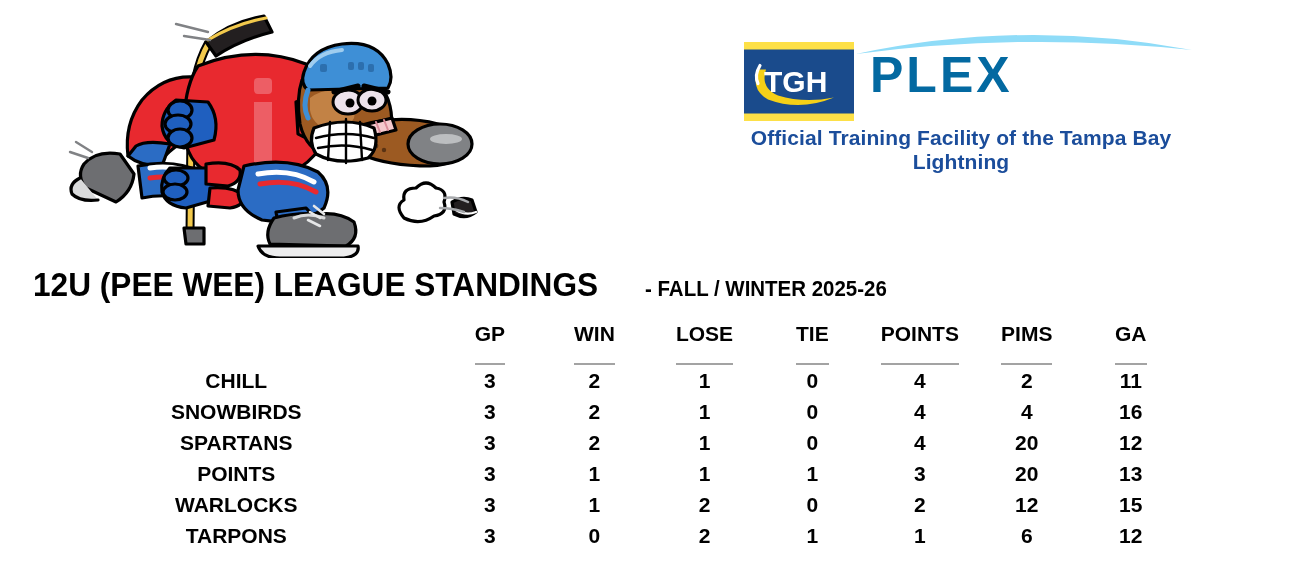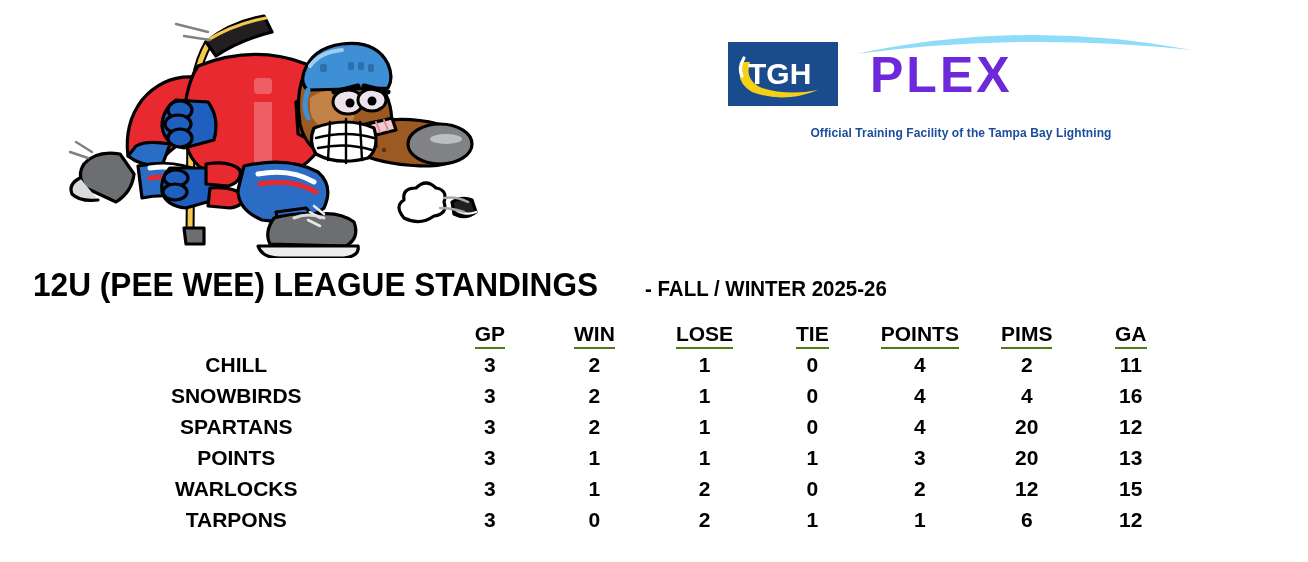--- a/index.html
+++ b/index.html
@@ -41,25 +41,25 @@
   .logo-arc {
     position: absolute;
     left: 128px;
     top: 2px;
     width: 340px;
     height: 28px;
   }
   .logo-arc svg { display:block; width:100%; height:100%; }
   .tgh-box {
     position: absolute;
-    left: 2px;
+    left: 18px;
     top: 16px;
     width: 110px;
-    height: 64px;
-    background: #f0abfc;
+    height: 79px;
+    background: #fde047;
     overflow: hidden;
   }
   .tgh-box svg { display:block; width:100%; height:100%; }
   .iceplex {
     position: absolute;
     left: 124px;
     top: 18px;
     height: 62px;
     display: flex;
     align-items: center;
@@ -69,33 +69,33 @@
     font-family: "Liberation Sans", sans-serif;
     font-weight: bold;
     font-size: 50px;
     color: #00AEEF;
     letter-spacing: 3px;
   }
   .word-plex {
     font-family: "Liberation Sans", sans-serif;
     font-weight: bold;
     font-size: 50px;
-    color: #6d28d9;
+    color: #0369a1;
     letter-spacing: 3px;
     margin-left: 20px;
   }
   .tagline {
     position: absolute;
     left: 0px;
     top: 100px;
     width: 470px;
     text-align: center;
     font-family: "Liberation Sans", sans-serif;
     font-weight: bold;
-    font-size: 12px;
+    font-size: 21px;
     color: #1B4D9B;
     letter-spacing: 0.1px;
   }
 
   
   .title-row {
     position: absolute;
     left: 33px;
     top: 266px;
     display: flex;
@@ -143,22 +143,22 @@
   }
   .standings th.team-head, .standings td.team-cell {
     text-align: center;
     width: 420px;
   }
   .standings th.stat-head, .standings td.stat-cell {
     text-align: center;
   }
   .standings th.stat-head span.hd {
     display: inline-block;
-    border-bottom: 2px solid #4d7c0f;
-    padding-bottom: 1px;
+    border-bottom: 2px solid #a3a3a3;
+    padding-bottom: 17px;
     line-height: 24px;
   }
   .col-gp   { width: 104px; }
   .col-win  { width: 112px; }
   .col-lose { width: 114px; }
   .col-tie  { width: 108px; }
   .col-pts  { width: 112px; }
   .col-pims { width: 106px; }
   .col-ga   { width: 108px; }
 </style>

